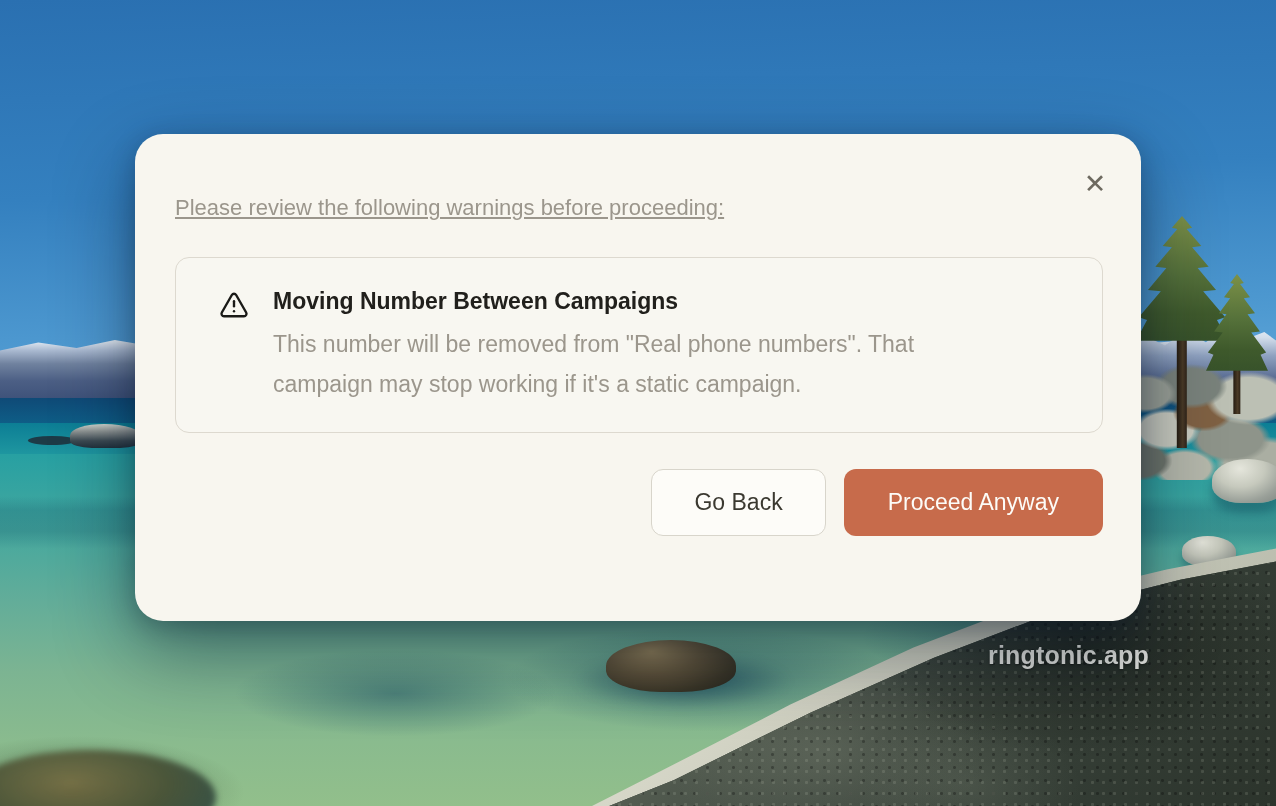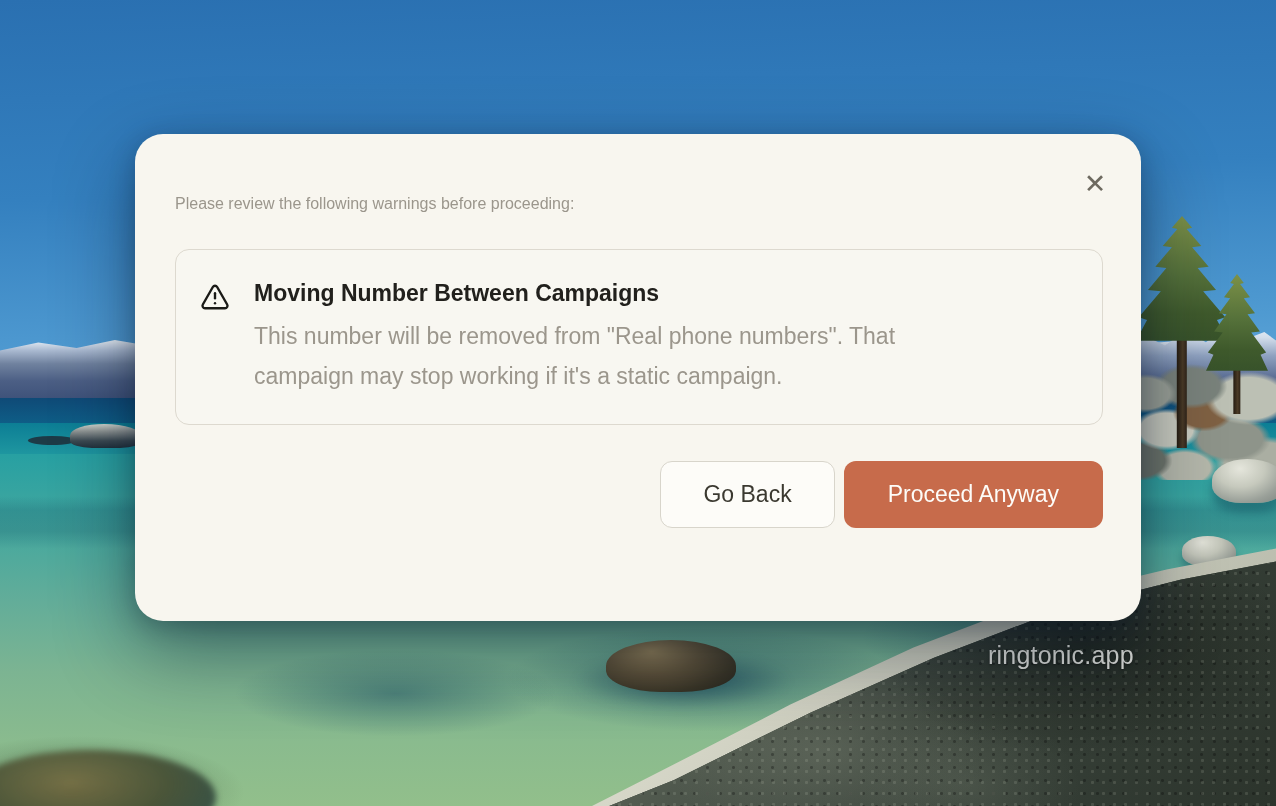--- a/index.html
+++ b/index.html
@@ -123,63 +123,64 @@
       radial-gradient(230px 130px at 34% 80%,rgba(165,172,152,.22),transparent 70%),
       radial-gradient(160px 100px at 55% 92%,rgba(150,160,140,.18),transparent 70%),
       linear-gradient(128deg,#80857594 0%,#565f53 22%,#414a41 48%,#343d35 72%,#2c342c 100%);
     background-size:11px 11px,13px 13px,auto,auto,auto,auto;
     background-position:0 0,5px 7px,0 0,0 0,0 0,0 0;
     background-color:#3a423a;
     clip-path:polygon(2.5% 100%,12% 90%,32% 64%,50% 43%,68% 25%,86% 13%,100% 6%,100% 100%);
   }
   .watermark{
     position:absolute;left:988px;top:641px;
-    font-size:25px;font-weight:400;color:#dedfda;
+    font-size:25px;font-weight:700;color:#dedfda;
     text-shadow:0 1px 3px rgba(0,0,0,.45);
     letter-spacing:.2px;
   }
   
   .modal{
     position:absolute;left:135px;top:134px;width:1006px;height:487px;
     box-sizing:border-box;border-radius:28px;
     background:var(--modal-bg,#f8f6ef);
     box-shadow:0 30px 80px rgba(0,15,35,.45),0 6px 24px rgba(0,15,35,.25);
     padding:46px 38px 40px 40px;
   }
   .modal-title{
     margin:0;font-size:30px;font-weight:700;letter-spacing:-.2px;
     color:var(--title-text,#423d2c);
   }
   .modal-subtitle{
-    margin:15px 0 0 0;font-size:16px;
+    margin:15px 0 0 0;font-size:22px;
     color:var(--muted-text,#9b968c);
+    text-decoration:underline;
   }
   .close-btn{
     position:absolute;top:32px;right:28px;width:36px;height:36px;
     background:none;border:none;cursor:pointer;padding:0;
     font-size:27px;line-height:36px;color:#6e6a60;text-align:center;
     font-family:inherit;
   }
   .warning-card{
     box-sizing:border-box;margin-top:36px;width:928px;min-height:172px;
     border:1.5px solid var(--border,#ddd9cf);border-radius:14px;
     background:rgba(255,255,255,.12);
-    padding:30px 30px 28px 24px;
+    padding:30px 30px 28px 43px;
     display:flex;gap:24px;align-items:flex-start;
   }
   .warn-icon{flex:0 0 auto;margin-top:2px;}
   .warn-title{
     font-size:23px;font-weight:600;color:var(--warning-title-text,#21201c);
   }
   .warn-desc{
     margin-top:9px;font-size:23px;line-height:40px;max-width:700px;
     color:var(--muted-text,#9b968c);
   }
   .actions{
-    display:flex;justify-content:flex-end;gap:9px;margin-top:36px;width:928px;
+    display:flex;justify-content:flex-end;gap:18px;margin-top:36px;width:928px;
   }
   .btn{
     box-sizing:border-box;height:67px;border-radius:12px;
     font-size:23px;font-family:inherit;cursor:pointer;
   }
   .btn.ghost{
     background:#fdfcf8;border:1.5px solid #d8d5cb;color:#3b3930;
     padding:0 42px;
   }
   .btn.primary{

